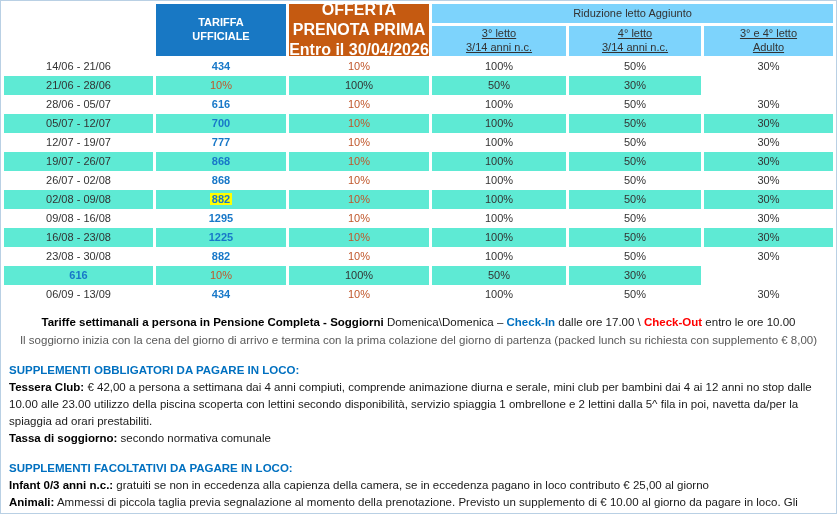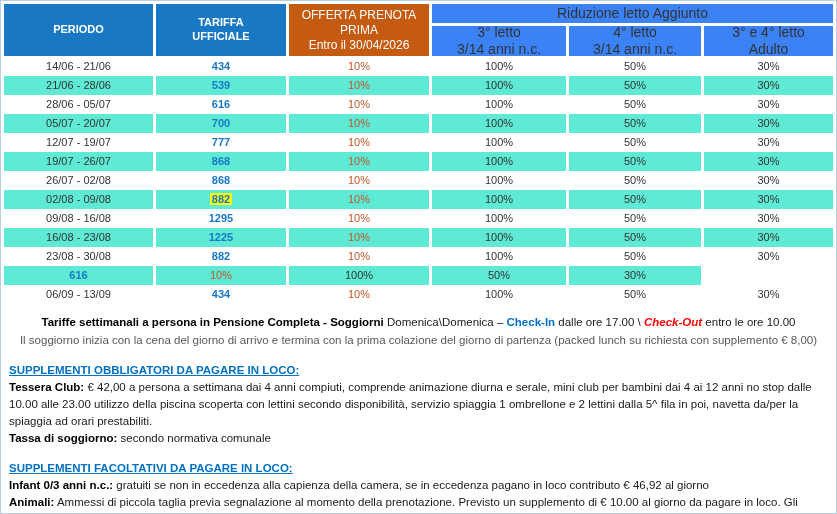--- a/index.html
+++ b/index.html
@@ -13,51 +13,50 @@
     display:grid;
     grid-template-columns:149px 130px 140px 134px 132px 129px;
     column-gap:3px;
   }
   .header { grid-template-rows:19px 30px; row-gap:3px; margin-bottom:1px; }
   .hcell {
     display:flex; align-items:center; justify-content:center;
     text-align:center; white-space:pre-line; line-height:1.25;
   }
   .hd-blue  { background:#1878c4; color:#fff; font-weight:bold; font-size:11px; }
-  .hd-orange{ background:#c55a11; color:#fff; font-weight:normal; font-size:12px; }
-  .hd-gray  { background:#3b82f6; color:#333; font-size:14px; }
+  .hd-orange{ background:#c55a11; color:#fff; font-weight:bold; font-size:16px; }
+  .hd-gray  { background:#7dd3fc; color:#333; font-size:11px; }
   .span2 { grid-row:1 / 3; }
   .band  { grid-column:4 / 7; grid-row:1; }
-  .sub   { grid-row:2; }
+  .sub   { grid-row:2;text-decoration:underline; }
   .row .cell {
     height:19px; line-height:19px; text-align:center; font-size:11px;
     background:#fff; overflow:hidden;
   }
   .row.alt .cell { background:#5eead4; }
   .date  { color:#333; }
   .price { color:#1878c8; font-weight:bold; font-size:12px; }
   .off   { color:#c0572b; }
   .pct   { color:#333; }
   .hl    { background:#ffff00; padding:0 2px; }
   .notes { margin-top:9px; text-align:center; font-size:11.5px; line-height:18px; color:#1a1a1a; }
   .b     { font-weight:bold; color:#000;text-align:right; }
   .blue  { color:#0070c0; }
-  .red   { color:#ff0000;font-style:italic; }
+  .red   { color:#ff0000; }
   .gray  { color:#595959; }
   .section { margin-top:13px; font-size:11.5px; line-height:17px; color:#1a1a1a; padding:0 5px; }
-  .section .head { color:#0070c0; font-weight:bold;text-decoration:underline; }
+  .section .head { color:#0070c0; font-weight:bold; }
   .section p { margin:0; }
 </style>
 </head>
 <body>
 
 <div class="wrap">
 
   <div class="grid header">
-    <div class="hcell hd-blue span2" style="grid-column:1">PERIODO</div>
     <div class="hcell hd-blue span2" style="grid-column:2">TARIFFA
 UFFICIALE</div>
     <div class="hcell hd-orange span2" style="grid-column:3">OFFERTA PRENOTA PRIMA
 Entro il 30/04/2026</div>
     <div class="hcell hd-gray band">Riduzione letto Aggiunto</div>
     <div class="hcell hd-gray sub" style="grid-column:4">3° letto
 3/14 anni n.c.</div>
     <div class="hcell hd-gray sub" style="grid-column:5">4° letto
 3/14 anni n.c.</div>
     <div class="hcell hd-gray sub" style="grid-column:6">3° e 4° letto
@@ -68,36 +67,35 @@
       <div class="grid row">
         <div class="cell date">14/06 - 21/06</div>
         <div class="cell price">434</div>
         <div class="cell off">10%</div>
         <div class="cell pct">100%</div>
         <div class="cell pct">50%</div>
         <div class="cell pct">30%</div>
       </div>
       <div class="grid row alt">
         <div class="cell date">21/06 - 28/06</div>
-        <div class="cell price">539</div>
         <div class="cell off">10%</div>
         <div class="cell pct">100%</div>
         <div class="cell pct">50%</div>
         <div class="cell pct">30%</div>
       </div>
       <div class="grid row">
         <div class="cell date">28/06 - 05/07</div>
         <div class="cell price">616</div>
         <div class="cell off">10%</div>
         <div class="cell pct">100%</div>
         <div class="cell pct">50%</div>
         <div class="cell pct">30%</div>
       </div>
       <div class="grid row alt">
-        <div class="cell date">05/07 - 20/07</div>
+        <div class="cell date">05/07 - 12/07</div>
         <div class="cell price">700</div>
         <div class="cell off">10%</div>
         <div class="cell pct">100%</div>
         <div class="cell pct">50%</div>
         <div class="cell pct">30%</div>
       </div>
       <div class="grid row">
         <div class="cell date">12/07 - 19/07</div>
         <div class="cell price">777</div>
         <div class="cell off">10%</div>
@@ -178,18 +176,18 @@
   </div>
 
   <div class="section">
     <p class="head">SUPPLEMENTI OBBLIGATORI DA PAGARE IN LOCO:</p>
     <p><span class="b">Tessera Club:</span><span> € 42,00 a persona a settimana dai 4 anni compiuti, comprende animazione diurna e serale, mini club per bambini dai 4 ai 12 anni no stop dalle 10.00 alle 23.00 utilizzo della piscina scoperta con lettini secondo disponibilità, servizio spiaggia 1 ombrellone e 2 lettini dalla 5^ fila in poi, navetta da/per la spiaggia ad orari prestabiliti.</span></p>
     <p><span class="b">Tassa di soggiorno:</span><span> secondo normativa comunale</span></p>
   </div>
 
   <div class="section">
     <p class="head">SUPPLEMENTI FACOLTATIVI DA PAGARE IN LOCO:</p>
-    <p><span class="b">Infant 0/3 anni n.c.:</span><span> gratuiti se non in eccedenza alla capienza della camera, se in eccedenza pagano in loco contributo € 46,92 al giorno</span></p>
+    <p><span class="b">Infant 0/3 anni n.c.:</span><span> gratuiti se non in eccedenza alla capienza della camera, se in eccedenza pagano in loco contributo € 25,00 al giorno</span></p>
     <p><span class="b">Animali:</span><span> Ammessi di piccola taglia previa segnalazione al momento della prenotazione. Previsto un supplemento di € 10.00 al giorno da pagare in loco. Gli animali non possono accedere agli spazi comuni (ristorane, piscina, spiaggia attrezzata).</span></p>
 
   </div>
 
 </div>
 
 </body></html>

